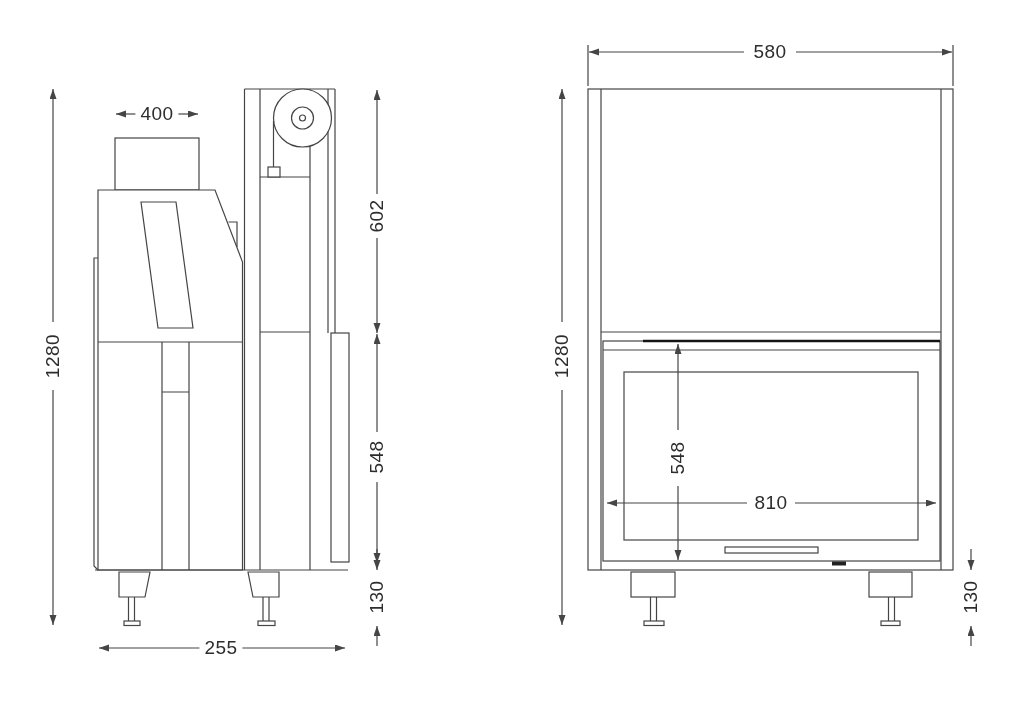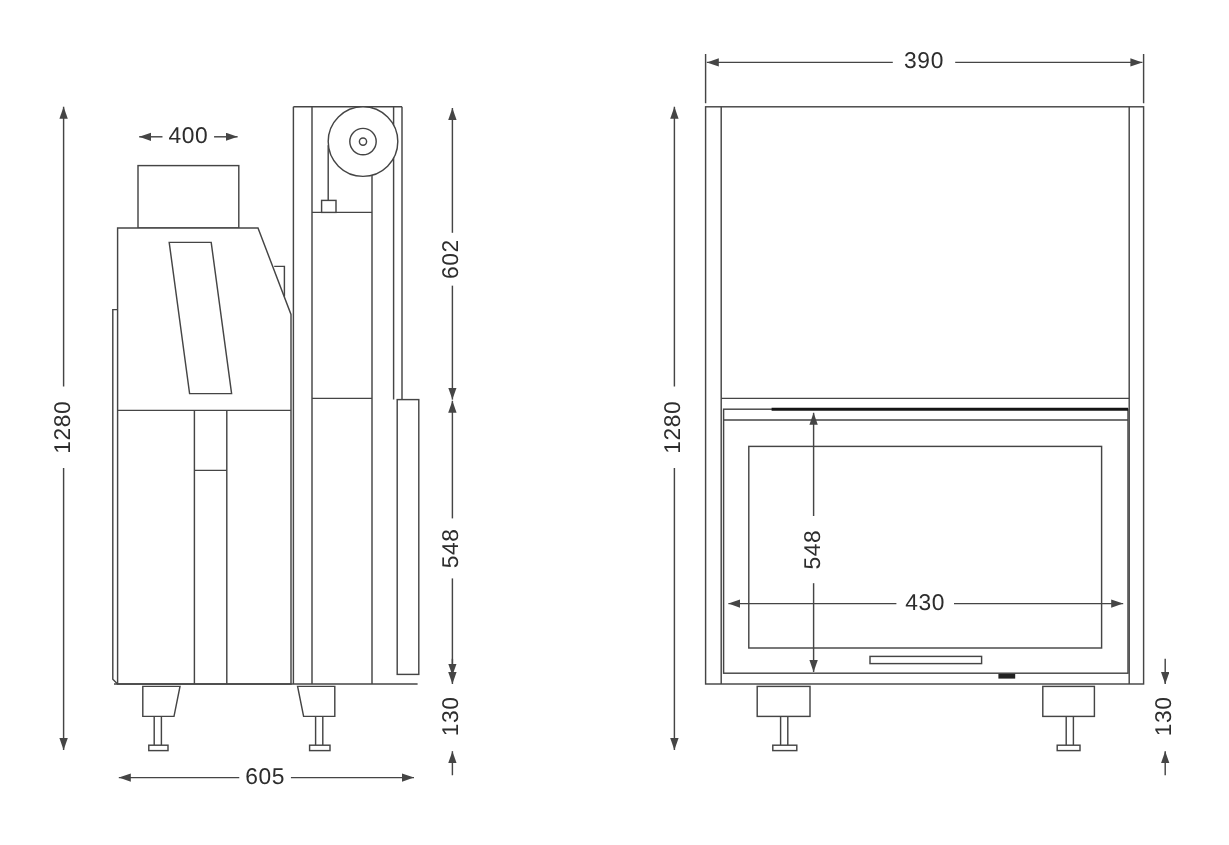--- a/index.html
+++ b/index.html
@@ -154,21 +154,21 @@
       </g>
     </g>
   </g>
 </svg>
 
 <div class="dim" style="left:157px;top:114px">400</div>
 <div class="dim v" style="left:53px;top:356px">1280</div>
 <div class="dim v" style="left:377px;top:216px">602</div>
 <div class="dim v" style="left:377px;top:457px">548</div>
 <div class="dim v" style="left:377px;top:597px">130</div>
-<div class="dim" style="left:221px;top:648px">605</div>
+<div class="dim" style="left:221px;top:648px">255</div>
 
-<div class="dim" style="left:770px;top:52px">390</div>
+<div class="dim" style="left:770px;top:52px">580</div>
 <div class="dim v" style="left:562px;top:356px">1280</div>
 <div class="dim v" style="left:678px;top:458px">548</div>
-<div class="dim" style="left:771px;top:503px">430</div>
+<div class="dim" style="left:771px;top:503px">810</div>
 <div class="dim v" style="left:971px;top:597px">130</div>
 
 </div>
 
 </body></html>

